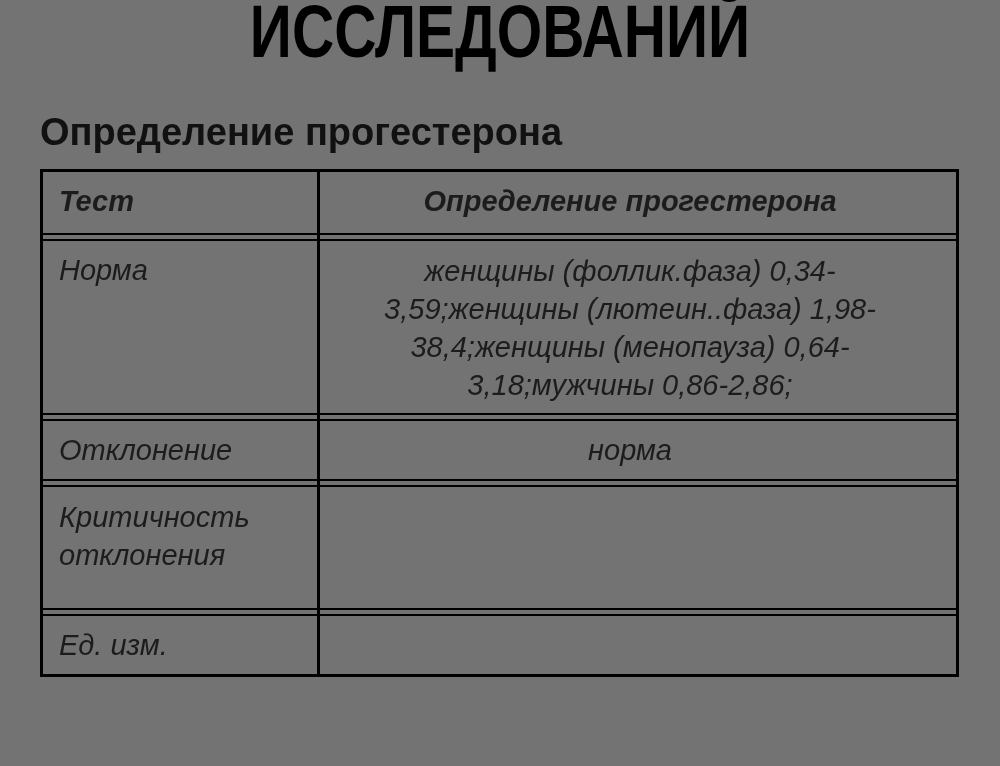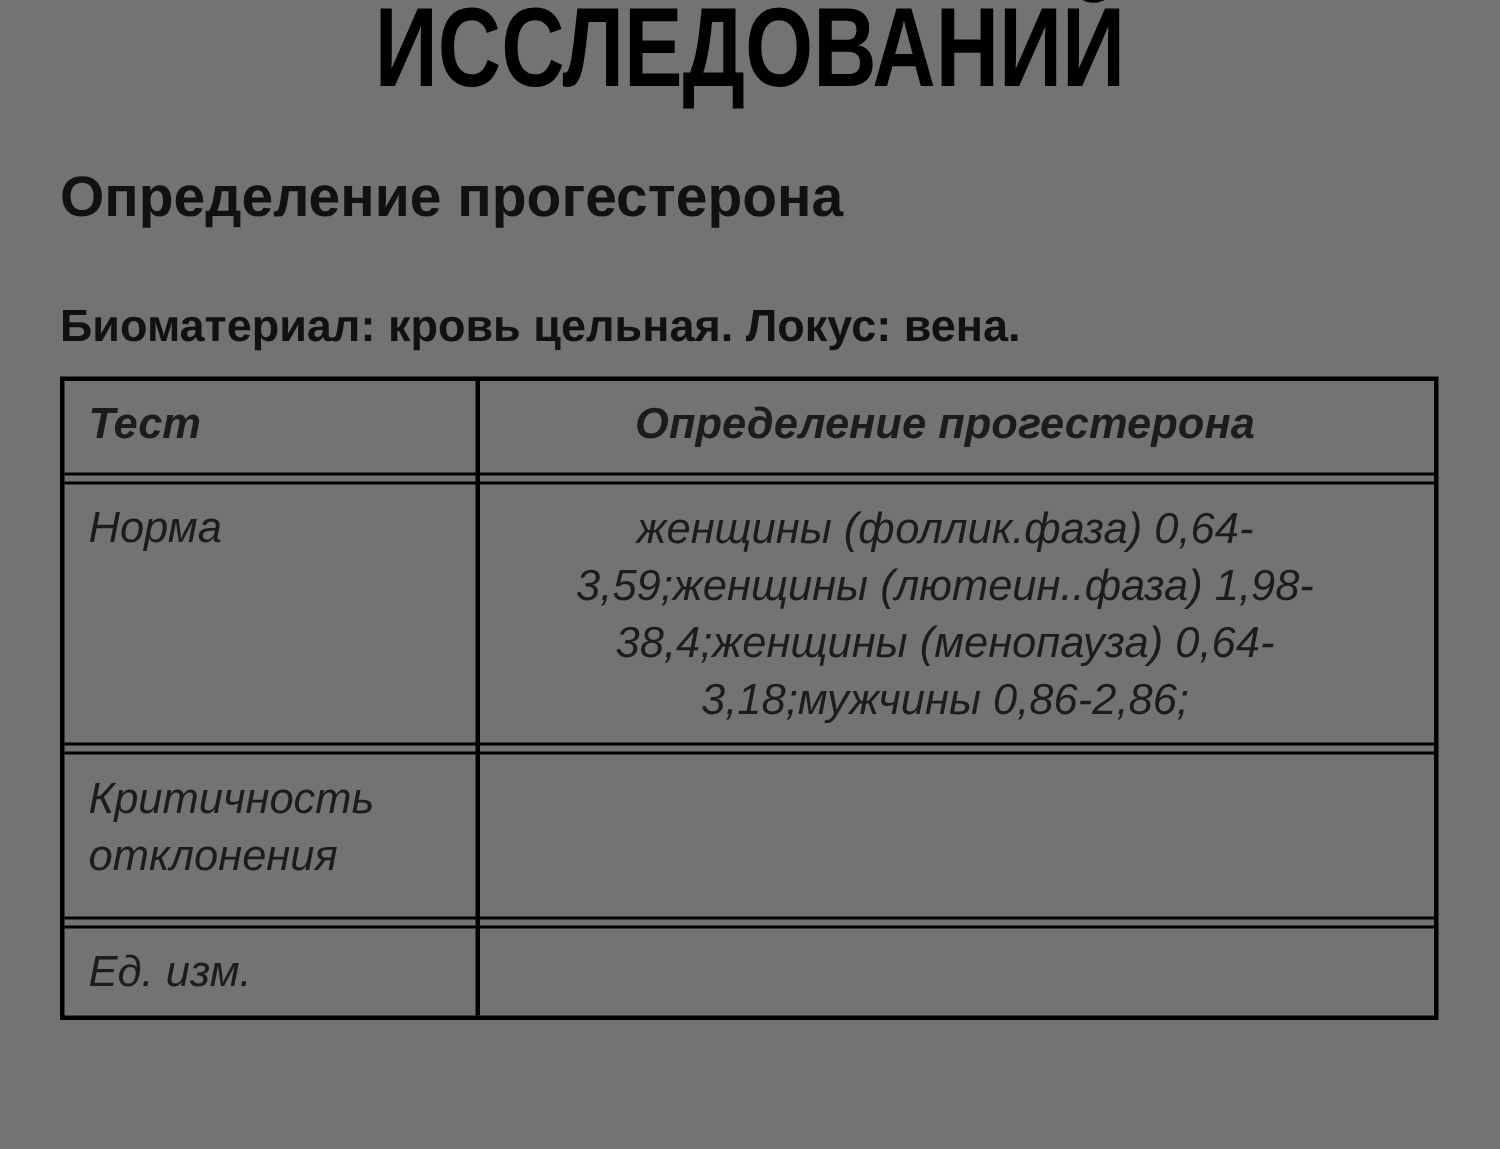--- a/index.html
+++ b/index.html
@@ -78,51 +78,54 @@
     text-align: left;
     font-style: italic;
   }
   .results .c1 { width: 277px; padding-left: 16px; }
   .results .c2 { text-align: center; }
   .results .row-header th { border-top: none; font-weight: 700; height: 63px; }
   .results .row-result td { height: 62px; }
   .results .row-norm td { height: 176px; }
   .results .row-norm .norm-line { line-height: 38px; }
   .results .row-deviation td { height: 62px; }
-  .results .row-criticality td { height: 112px; line-height: 38px; }
+  .results .row-criticality td { height: 125px; line-height: 38px; }
   .results .row-units td { height: 60px; border-bottom: none; }
 </style>
 </head>
 <body>
 
 <div class="viewport">
   <div class="page">
 
     <h1 class="report-title">ИССЛЕДОВАНИЙ</h1>
 
     <h2 class="section-title">Определение прогестерона</h2>
 
-    <p class="biomaterial">Биоматериал: кровь цельная. Локус: вена.</p>
 
     <div class="table-wrap">
       <div class="col-divider"></div>
       <table class="results">
         <tbody>
             <tr class="row-header">
           <th class="c1">Тест</th>
           <th class="c2">Определение прогестерона</th>
         </tr>
         <tr class="row-norm">
           <td class="c1">Норма</td>
           <td class="c2">
-            <div class="norm-line">женщины (фоллик.фаза) 0,64-</div>
+            <div class="norm-line">женщины (фоллик.фаза) 0,34-</div>
             <div class="norm-line">3,59;женщины (лютеин..фаза) 1,98-</div>
             <div class="norm-line">38,4;женщины (менопауза) 0,64-</div>
             <div class="norm-line">3,18;мужчины 0,86-2,86;</div>
           </td>
+        </tr>
+        <tr class="row-deviation">
+          <td class="c1">Отклонение</td>
+          <td class="c2">норма</td>
         </tr>
         <tr class="row-criticality">
           <td class="c1">Критичность отклонения</td>
           <td class="c2"></td>
         </tr>
         <tr class="row-units">
           <td class="c1">Ед. изм.</td>
           <td class="c2"></td>
         </tr>
       </tbody>

